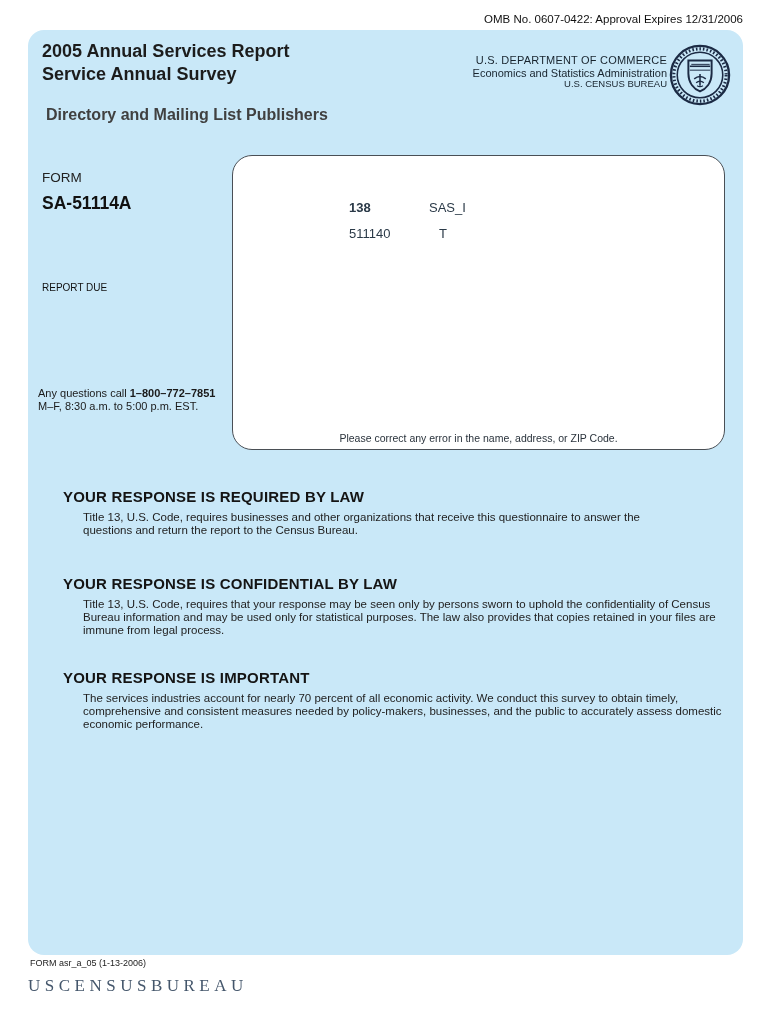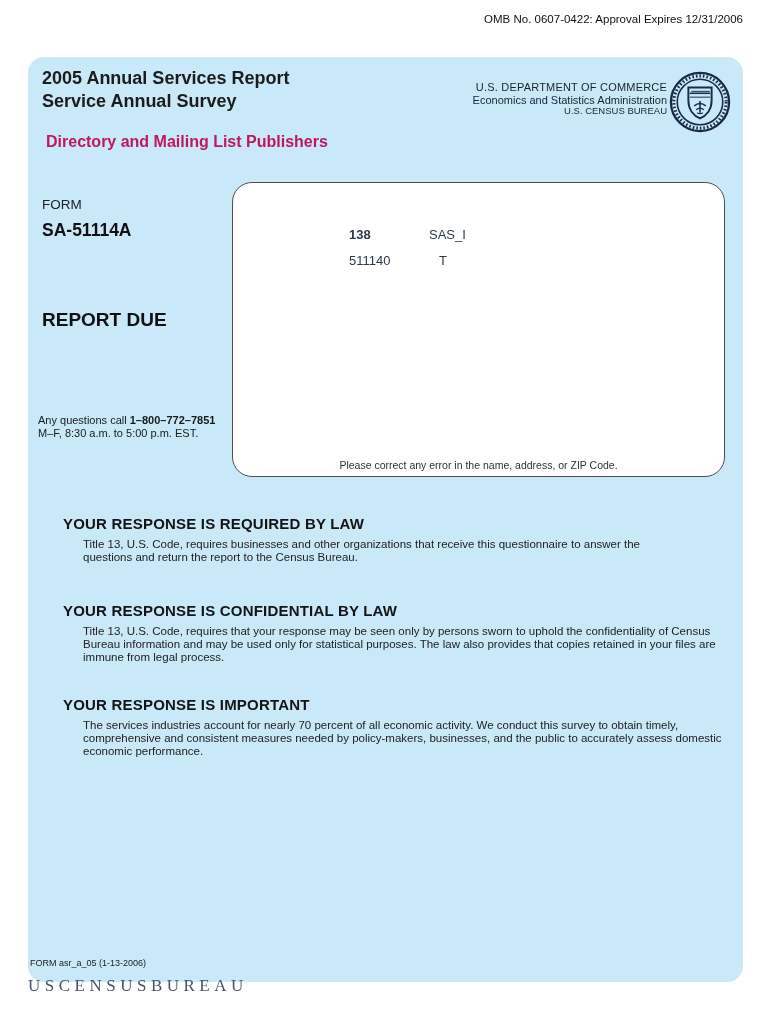--- a/index.html
+++ b/index.html
@@ -24,21 +24,20 @@
     color: #111;
   }
   .panel {
     position: absolute;
     left: 28px;
     top: 30px;
     width: 715px;
     height: 925px;
     background: #c9e8f8;
     border-radius: 16px;
-    margin-top: 27px;
   }
   .title-block {
     position: absolute;
     left: 14px;
     top: 10px;
     font-size: 18px;
     font-weight: bold;
     line-height: 23px;
     color: #1c1c1c;
   }
@@ -59,43 +58,43 @@
     top: 14px;
     width: 62px;
     height: 62px;
   }
   .survey-title {
     position: absolute;
     left: 18px;
     top: 76px;
     font-size: 16px;
     font-weight: bold;
-    color: #be185d;
+    color: #404040;
   }
   .form-label {
     position: absolute;
     left: 14px;
     top: 140px;
     font-size: 13.5px;
     color: #222;
   }
   .form-number {
     position: absolute;
     left: 14px;
     top: 163px;
     font-size: 17.5px;
     font-weight: bold;
     color: #111;
   }
   .report-due {
     position: absolute;
     left: 14px;
     top: 252px;
-    font-size: 19px;
-    font-weight: bold;
+    font-size: 10px;
+    font-weight: normal;
     color: #111;
   }
   .questions-block {
     position: absolute;
     left: 10px;
     top: 357px;
     font-size: 11px;
     line-height: 12.5px;
     color: #1a1a1a;
     width: 200px;

